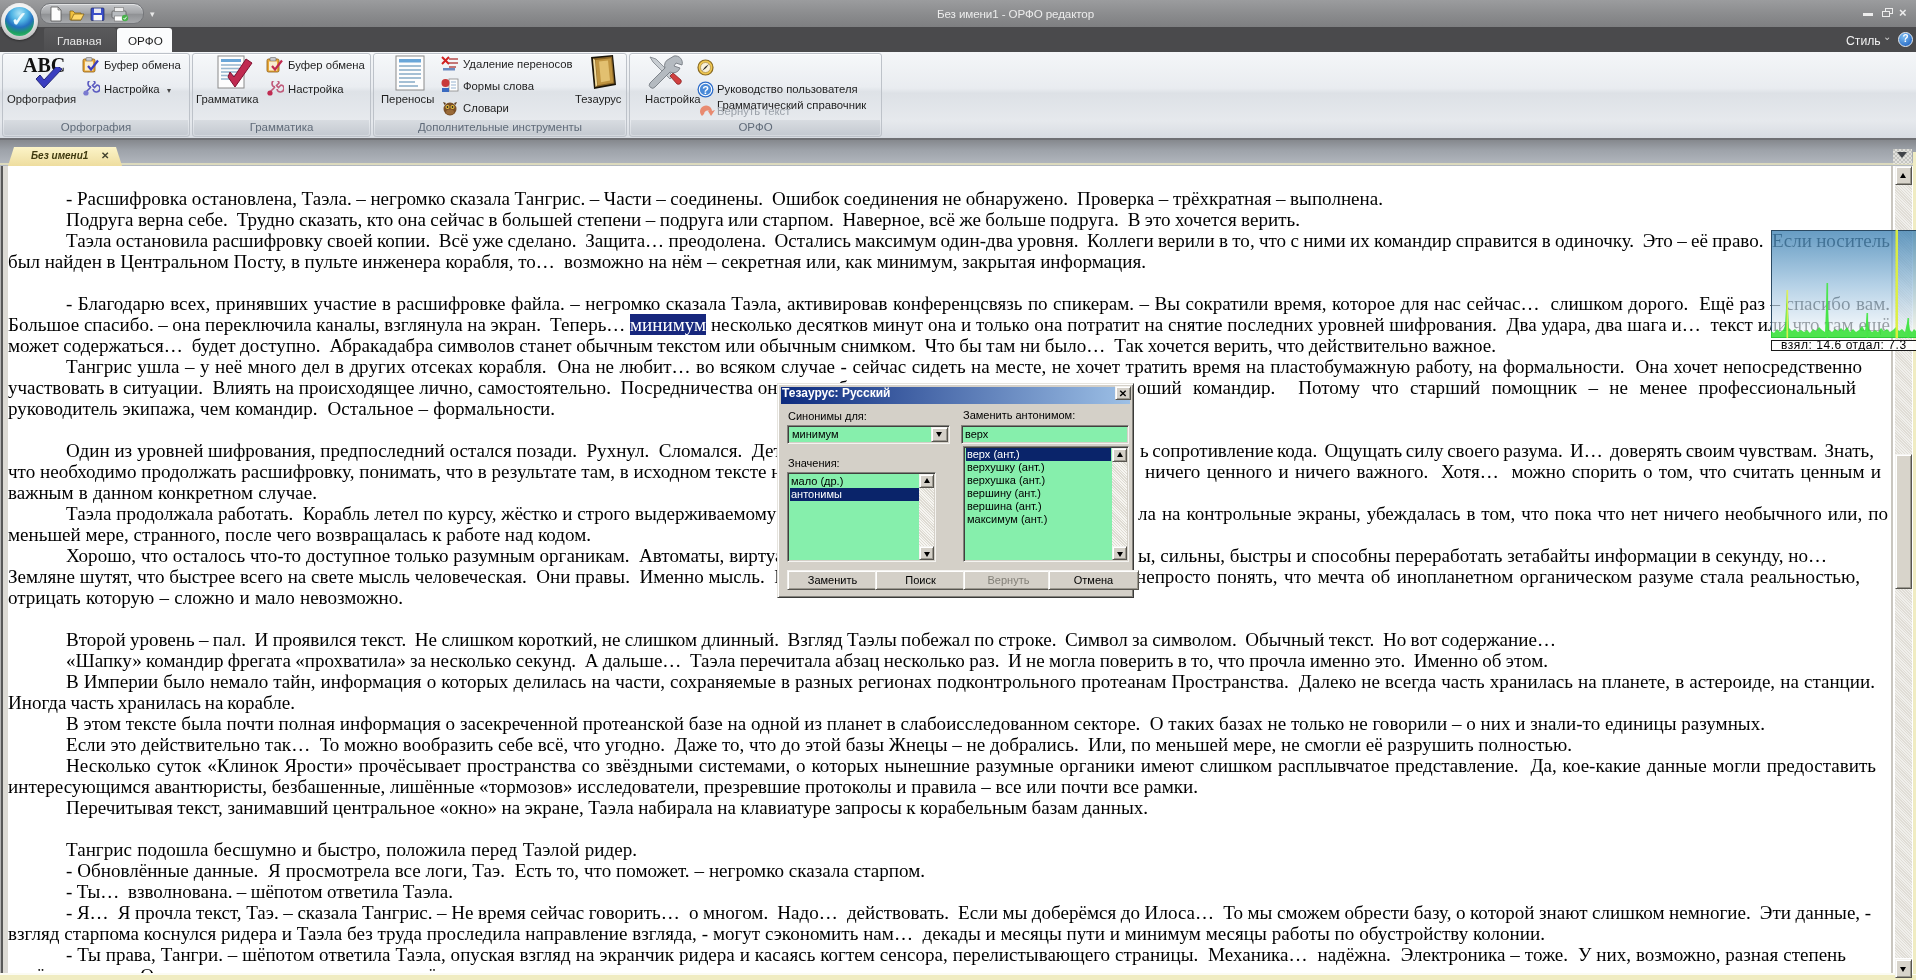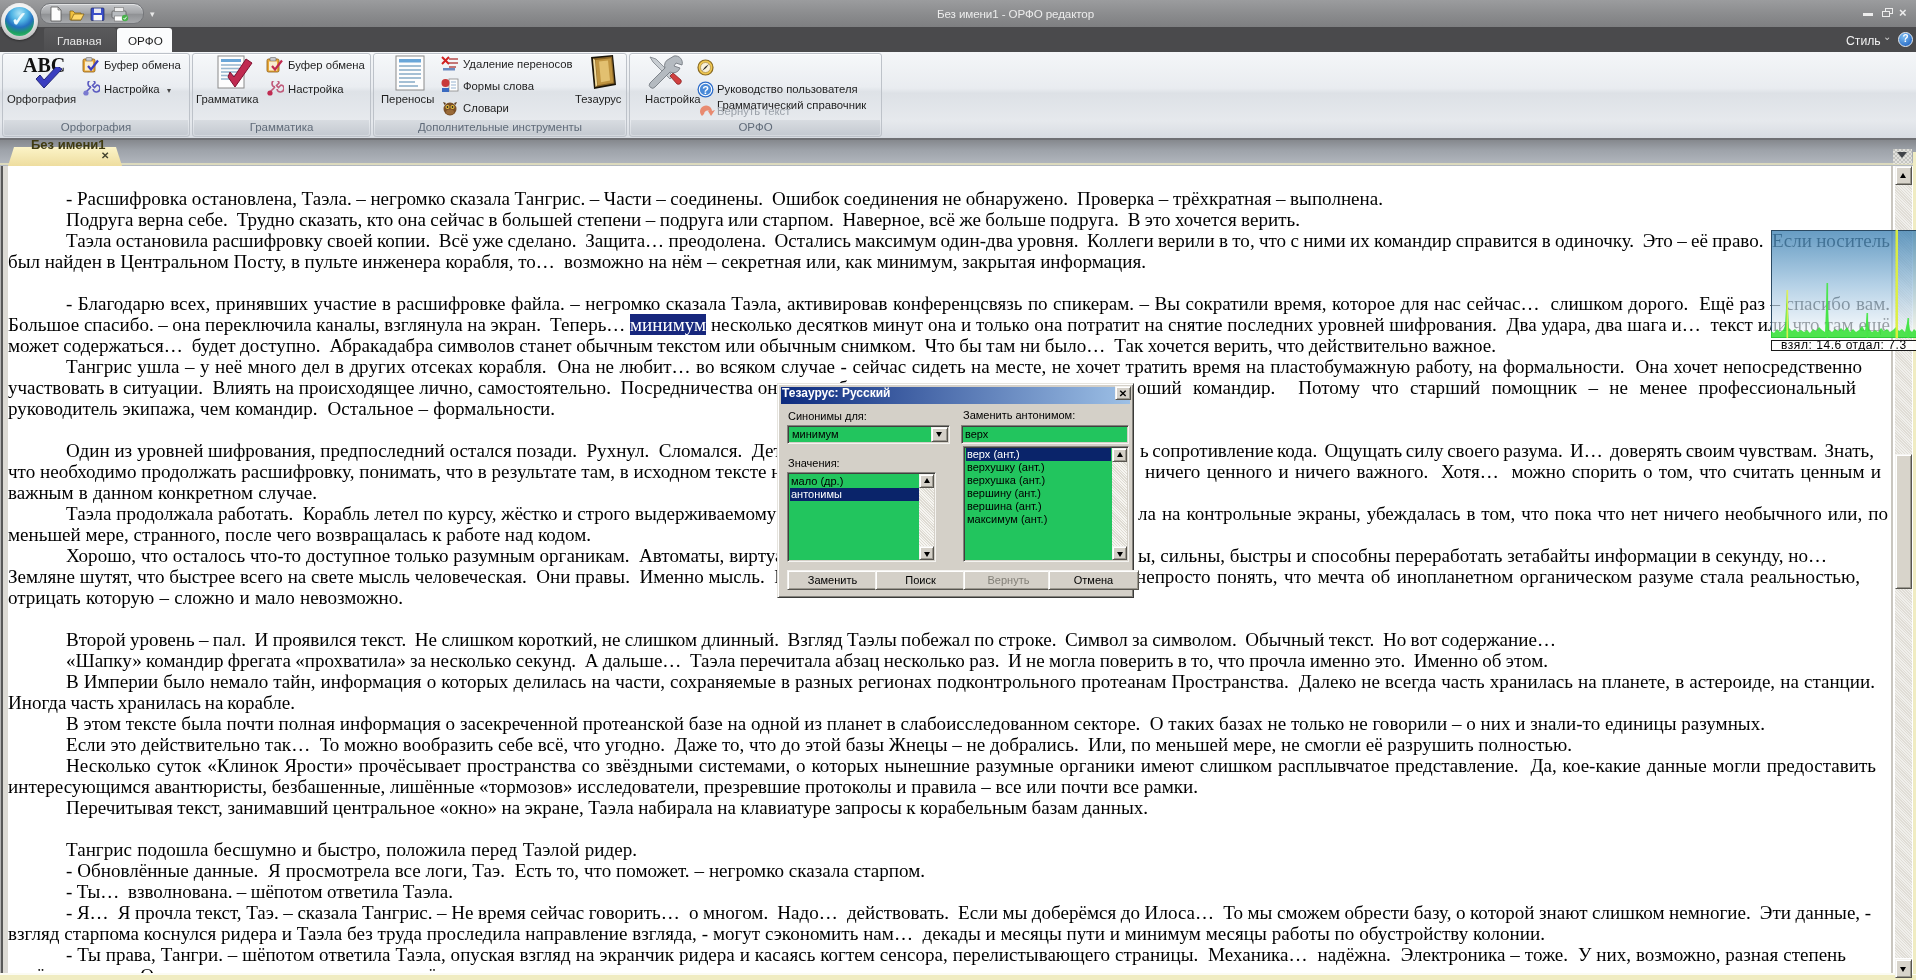--- a/index.html
+++ b/index.html
@@ -20,21 +20,21 @@
 #ribbon{left:0;top:52px;width:1916px;height:86px;background:linear-gradient(#f4f6f8,#e9ecf0 42%,#dde1e6 48%,#e6e9ed 80%,#d8dce2);}
 #ribbonedge{left:0;top:138px;width:1916px;height:2px;background:#6f7074;}
 .group{top:53px;height:84px;border:1px solid #bdc2c9;border-radius:3px;background:linear-gradient(#f6f8fa,#eaedf1 40%,#dee2e7 46%,#e7eaee 82%,#d4d8de);box-shadow:inset 0 1px 0 #fff;}
 .grouplabel{position:absolute;bottom:1px;left:1px;right:1px;height:15px;background:linear-gradient(#d8dce1,#c5cad1);color:#606b79;font-size:11.5px;text-align:center;line-height:14px;border-radius:0 0 2px 2px;}
 .smalllabel{font-size:11.3px;color:#1e1e1e;}
 .biglabel{font-size:11.3px;color:#1e1e1e;}
 .gray{color:#9aa0a8;}
 
 #tabwell{left:0;top:140px;width:1916px;height:26px;background:linear-gradient(#85888d,#9ea3aa 40%,#b4b9c0);}
 #doctab{left:8px;top:147px;width:114px;height:19px;background:linear-gradient(#fcf4c8,#eedd9f);clip-path:polygon(0 100%,6px 0,108px 0,100% 100%);}
-#doctabtxt{left:31px;top:137px;font-size:13px;font-weight:bold;color:#3f3a10;}
+#doctabtxt{left:31px;top:150px;font-size:10px;font-weight:bold;color:#3f3a10;font-style:italic;}
 #doctabx{left:101px;top:150px;font-size:10px;font-weight:bold;color:#44442f;}
 #welldown{left:1897px;top:152px;width:0;height:0;border-left:5.5px solid transparent;border-right:5.5px solid transparent;border-top:6px solid #3f4247;}
 
 #docarea{left:0;top:166px;width:1916px;height:808px;background:#fff;}
 #docleftedge1{left:0;top:166px;width:1px;height:808px;background:#b4b4b4;}
 #docleftedge0{left:1px;top:166px;width:2px;height:808px;background:#585858;}
 #docleftedge2{left:3px;top:166px;width:5px;height:808px;background:#dcdad4;}
 #docrightline{left:1891px;top:166px;width:2px;height:808px;background:#c9c6bf;}
 #whiteline{left:0;top:973px;width:1916px;height:2px;background:#fbfbf2;}
 #bottombar{left:0;top:975px;width:1916px;height:5px;background:#f0ecc2;}
@@ -44,21 +44,21 @@
 
 .sbtn{left:1895px;width:17px;height:19px;background:#d8d4cb;border:1px solid;border-color:#f4f3f0 #57554f #57554f #f4f3f0;box-shadow:inset 1px 1px 0 #fff, inset -1px -1px 0 #9b988f;}
 #sbtrack{left:1895px;top:185px;width:17px;height:773px;background:repeating-linear-gradient(45deg,#f0efeb 0 1px,#e0ddd6 1px 2px);}
 #sbthumb{left:1895px;top:454px;width:17px;height:135px;background:#d8d4cb;border:1px solid;border-color:#f4f3f0 #57554f #57554f #f4f3f0;box-shadow:inset 1px 1px 0 #fff, inset -1px -1px 0 #9b988f;}
 
 #dlg{left:777px;top:383px;width:357px;height:215px;background:#d4d0c8;border:1px solid;border-color:#e6e4de #3a3a38 #3a3a38 #e6e4de;box-shadow:inset 1px 1px 0 #fff, inset -1px -1px 0 #84827c;}
 #dlgtitle{position:absolute;left:3px;top:3px;right:3px;height:17px;background:linear-gradient(90deg,#0c2a7e,#9dc0e6);}
 #dlgtitletxt{position:absolute;left:4px;top:2px;color:#fff;font-weight:bold;font-size:12px;}
 #dlgx{position:absolute;right:2px;top:2px;width:16px;height:14px;background:#d4d0c8;border:1px solid;border-color:#f4f3f0 #57554f #57554f #f4f3f0;box-shadow:inset 1px 1px 0 #fff, inset -1px -1px 0 #9b988f;font-size:10px;font-weight:bold;text-align:center;line-height:13px;color:#000;}
 .dlglabel{position:absolute;font-size:11px;color:#000;}
-.sunken{position:absolute;background:#22c55e;border:1px solid;border-color:#84827c #f4f3f0 #f4f3f0 #84827c;box-shadow:inset 1px 1px 0 #40403e, inset -1px -1px 0 #d4d0c8;}
+.sunken{position:absolute;background:#86efac;border:1px solid;border-color:#84827c #f4f3f0 #f4f3f0 #84827c;box-shadow:inset 1px 1px 0 #40403e, inset -1px -1px 0 #d4d0c8;}
 .dbtn{position:absolute;width:91px;height:20px;background:#d4d0c8;border:1px solid;border-color:#f4f3f0 #57554f #57554f #f4f3f0;box-shadow:inset 1px 1px 0 #fff, inset -1px -1px 0 #9b988f;font-size:11px;text-align:center;line-height:18px;color:#000;}
 .litem{position:absolute;left:3px;font-size:11px;height:13px;line-height:13px;color:#000;white-space:pre;}
 .lsel{background:#0a246a;color:#fff;left:2px;right:2px;padding-left:1px;}
 .dsb{position:absolute;width:15px;height:14px;background:#d4d0c8;border:1px solid;border-color:#f4f3f0 #57554f #57554f #f4f3f0;box-shadow:inset 1px 1px 0 #fff, inset -1px -1px 0 #9b988f;}
 .dsbtrack{position:absolute;width:15px;background:repeating-linear-gradient(45deg,#f6f5f1 0 1px,#dedbd3 1px 2px);}
 .tri-up{position:absolute;width:0;height:0;border-left:3.5px solid transparent;border-right:3.5px solid transparent;border-bottom:5px solid #000;}
 .tri-dn{position:absolute;width:0;height:0;border-left:3.5px solid transparent;border-right:3.5px solid transparent;border-top:5px solid #000;}
 
 #netw{left:1771px;top:230px;width:145px;height:108px;background:linear-gradient(rgba(65,132,181,0.80),rgba(150,190,220,0.72) 50%,rgba(235,242,248,0.66) 92%,rgba(238,244,250,0.64));border:1px solid #2b4a63;border-right:none;}
 #netcap{left:1771px;top:340px;width:145px;height:11px;background:rgba(255,255,255,0.9);border:1px solid #1a1a1a;border-right:none;font-size:12px;line-height:9.5px;color:#000;white-space:nowrap;overflow:hidden;padding-left:9px;letter-spacing:0.55px;}

